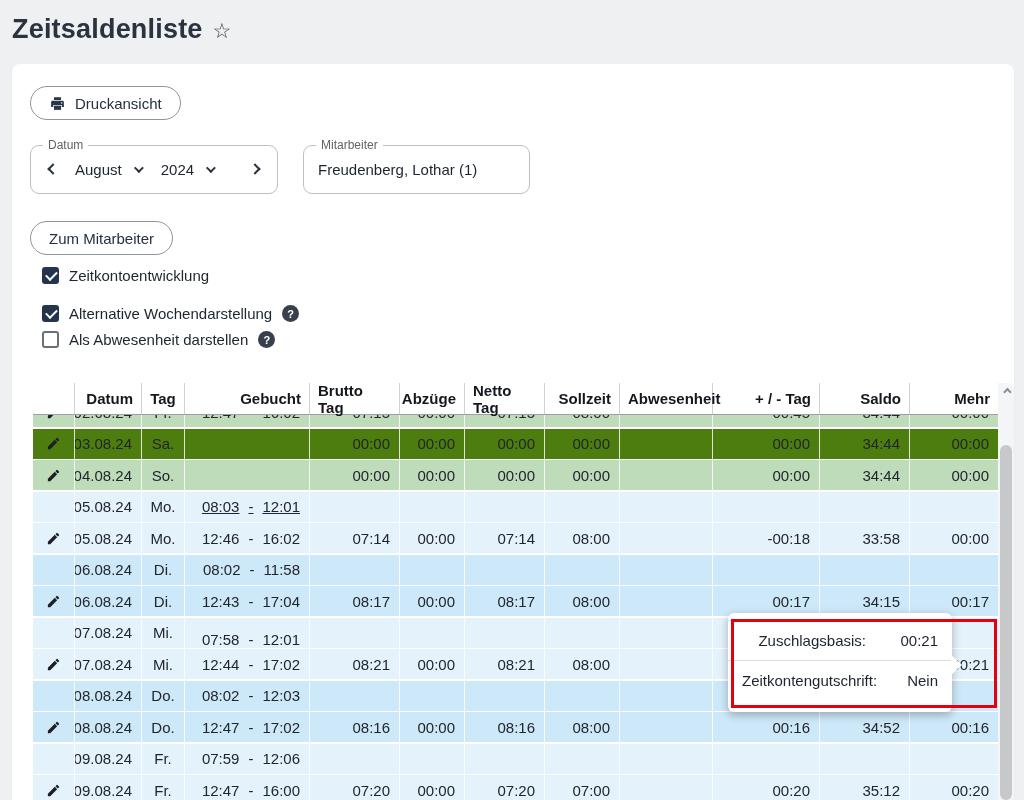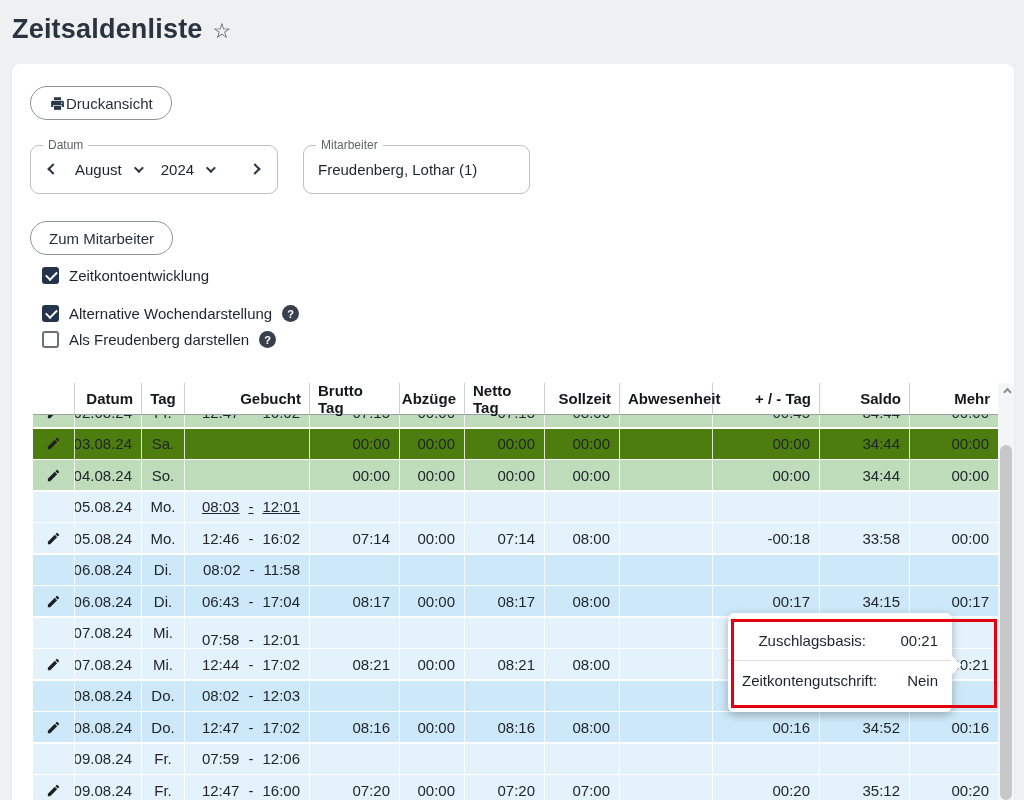--- a/index.html
+++ b/index.html
@@ -8,21 +8,21 @@
 
   
   .page-head { display:flex; align-items:center; gap:10px; padding:14px 0 0 12px; }
   .page-title { font-size:27px; font-weight:700; color:#2b3240; letter-spacing:0.2px; }
   .fav-star { font-size:21px; color:#3a3f46; cursor:pointer; margin-top:2px; }
 
   
   .card { position:absolute; left:12px; top:64px; width:1002px; height:760px;
           background:#ffffff; border-radius:8px; box-shadow:0 1px 2px rgba(0,0,0,.07); }
 
-  .btn { display:inline-flex; align-items:center; height:34px; padding:0 18px;
+  .btn { display:inline-flex; align-items:center; gap:9px; height:34px; padding:0 18px;
          border:1px solid #8f949b; border-radius:17px; background:#fff; font-size:15px;
          color:#253040; cursor:pointer; }
   .btn svg { display:block; }
   #print-btn { position:absolute; left:18px; top:22px; }
   #to-emp-btn { position:absolute; left:18px; top:157px; }
 
   
   fieldset { position:absolute; border:1px solid #bdbfc2; border-radius:9px; background:#fff; }
   fieldset legend { margin-left:12px; padding:0 5px; font-size:12px; color:#5f6368; }
   #date-field { left:18px; top:74px; width:248px; height:56px; }
@@ -142,21 +142,21 @@
     <span class="cb checked"></span>
     <span>Zeitkontoentwicklung</span>
   </div>
   <div class="opt-row" style="top:241px;">
     <span class="cb checked"></span>
     <span>Alternative Wochendarstellung</span>
     <span class="help">?</span>
   </div>
   <div class="opt-row" style="top:267px;">
     <span class="cb unchecked"></span>
-    <span>Als Freudenberg darstellen</span>
+    <span>Als Abwesenheit darstellen</span>
     <span class="help">?</span>
   </div>
 
   <div class="table-viewport">
     <div class="t-rows" id="tbody">
         <div class="trow green-dark">
           <div class="tc al-c" style="width: 42px;">
             <span class="pencil">
               <svg width="15" height="15" viewBox="0 0 24 24" fill="#1c1f24">
                 <path d="M3 17.25V21h3.75L17.81 9.94l-3.75-3.75L3 17.25zM20.71 7.04a1 1 0 0 0 0-1.41l-2.34-2.34a1 1 0 0 0-1.41 0l-1.83 1.83 3.75 3.75 1.83-1.83z"></path>
@@ -292,21 +292,21 @@
             <span class="pencil">
               <svg width="15" height="15" viewBox="0 0 24 24" fill="#1c1f24">
                 <path d="M3 17.25V21h3.75L17.81 9.94l-3.75-3.75L3 17.25zM20.71 7.04a1 1 0 0 0 0-1.41l-2.34-2.34a1 1 0 0 0-1.41 0l-1.83 1.83 3.75 3.75 1.83-1.83z"></path>
               </svg>
             </span>
           </div>
           <div class="tc al-r" style="width: 67px;">06.08.24</div>
           <div class="tc al-c" style="width: 43px;">Di.</div>
           <div class="tc al-r" style="width: 125px;">
             <span class="booked">
-              <span>06:43</span>
+              <span>12:43</span>
               <span>-</span>
               <span>17:04</span>
             </span>
           </div>
           <div class="tc al-r" style="width: 90px;">08:17</div>
           <div class="tc al-r" style="width: 65px;">00:00</div>
           <div class="tc al-r" style="width: 80px;">08:17</div>
           <div class="tc al-r" style="width: 75px;">08:00</div>
           <div class="tc al-l" style="width: 93px;"></div>
           <div class="tc al-r" style="width: 107px;">00:17</div>

